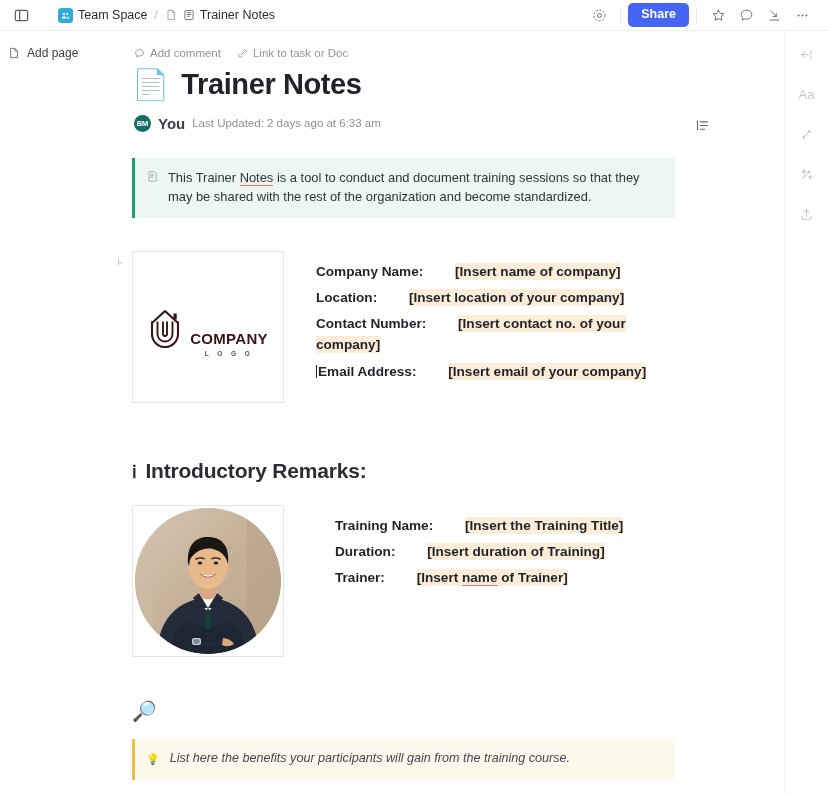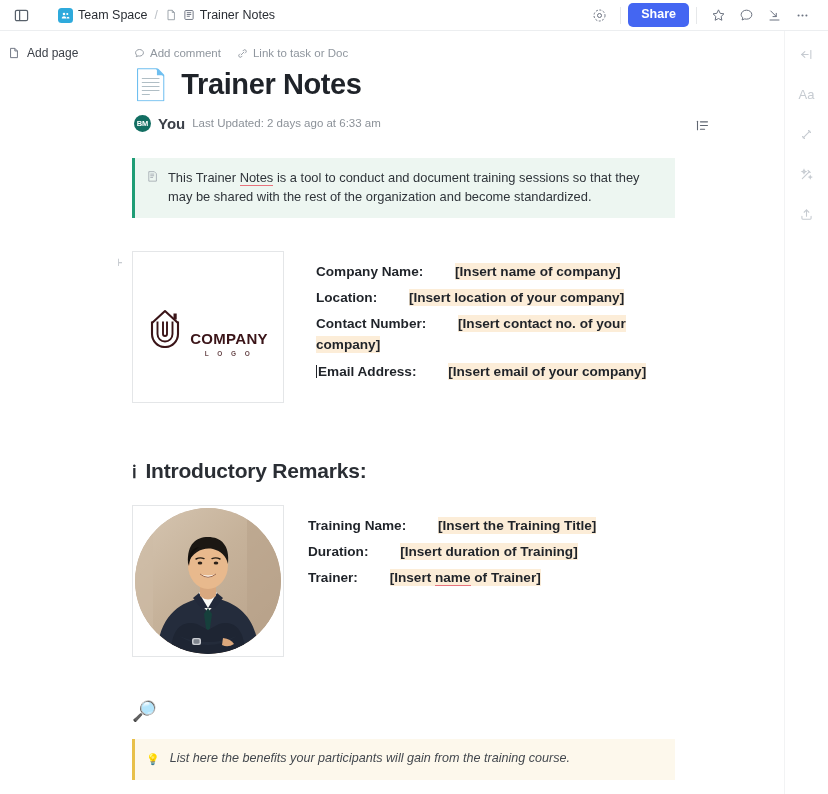--- a/index.html
+++ b/index.html
@@ -191,21 +191,21 @@
     font-size: 21px; font-weight: 700; color: #2a2e34;
     display: flex; align-items: center; gap: 9px;
     letter-spacing: -0.2px;
   }
   .section-h .sh-emoji { font-size: 18px; }
 
   .section-h.orange { color: #d4792c; margin-top: 42px; }
   .section-h.orange .sh-emoji { font-size: 20px; }
 
   
-  .photo-block { display: flex; gap: 24px; margin-top: 22px; }
+  .photo-block { display: flex; gap: 51px; margin-top: 22px; }
   .photo-frame {
     width: 152px; height: 152px; flex: 0 0 152px;
     border: 1px solid #e4e6e8; background: #ffffff;
     display: flex; align-items: center; justify-content: center;
     overflow: hidden;
   }
   .photo-circle {
     width: 146px; height: 146px; border-radius: 50%;
     overflow: hidden; position: relative;
     background: #c9b6a1;

